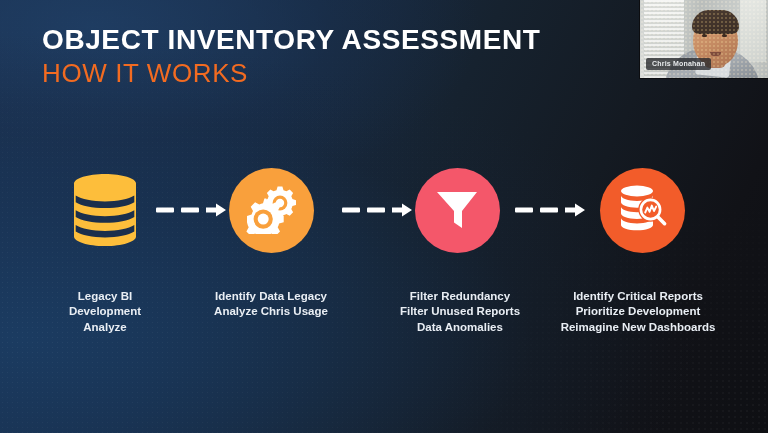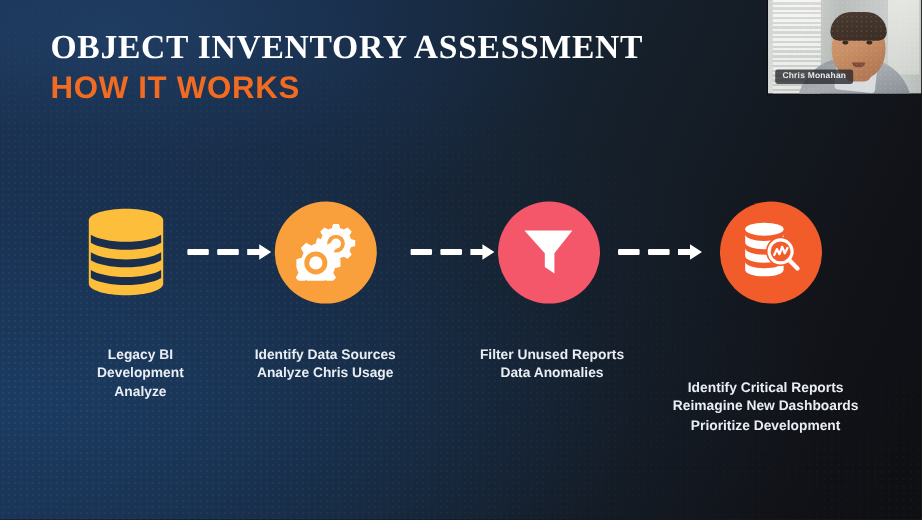--- a/index.html
+++ b/index.html
@@ -50,25 +50,24 @@
     top: 26px;
     line-height: 1.0;
   }
   .title-line1 {
     font-size: 28px;
     font-weight: bold;
     letter-spacing: 0.6px;
     color: #ffffff;
     white-space: nowrap;
     margin: 0;
-    font-family: Liberation Serif, serif;
   }
   .title-line2 {
     font-size: 26px;
-    font-weight: bold;
+    font-weight: normal;
     letter-spacing: 0.6px;
     color: #f26b21;
     white-space: nowrap;
     margin: 6px 0 17px 0;
   }
 
   
   .flow {
     position: absolute;
     left: 0;
@@ -344,40 +343,41 @@
             <circle cx="35.5" cy="28.5" r="9.6" fill="none" stroke="#ffffff" stroke-width="2.6"></circle>
             <path d="M43.2 36.3l6.4 6.4" stroke="#ffffff" stroke-width="3.6" stroke-linecap="round" fill="none"></path>
             <polyline points="30.2,31.5 32.4,26.6 34.6,30.8 36.8,24.6 39,30.0 41.2,25.6" fill="none" stroke="#ffffff" stroke-width="1.9" stroke-linejoin="round" stroke-linecap="round"></polyline>
           </svg>
         </span>
       </div>
     </div>
 
   </div>
 
-  <div class="caption" style="left:47px; width:140px;">
+  <div class="caption" style="left:35px; width:140px;">
     <div>Legacy BI</div>
     <div>Development</div>
     <div>Analyze</div>
   </div>
 
   <div class="caption" style="left:191px; width:160px;">
-    <div>Identify Data Sources</div>
+    <div>Identify Data Legacy</div>
     <div>Analyze Chris Usage</div>
   </div>
 
   <div class="caption" style="left:380px; width:160px;">
+    <div>Filter Redundancy</div>
     <div>Filter Unused Reports</div>
     <div>Data Anomalies</div>
   </div>
 
-  <div class="caption" style="left:545px; width:186px;margin-top:28px;">
+  <div class="caption" style="left:545px; width:186px;">
     <div>Identify Critical Reports</div>
+    <div>Prioritize Development</div>
     <div>Reimagine New Dashboards</div>
-    <div>Prioritize Development</div>
   </div>
 
   <div class="webcam">
     <div class="wc-bg"></div>
     <div class="wc-window">
       <div class="wc-blinds"></div>
     </div>
     <div class="wc-window2"></div>
     <div class="wc-shoulders"></div>
     <div class="wc-collar"></div>

